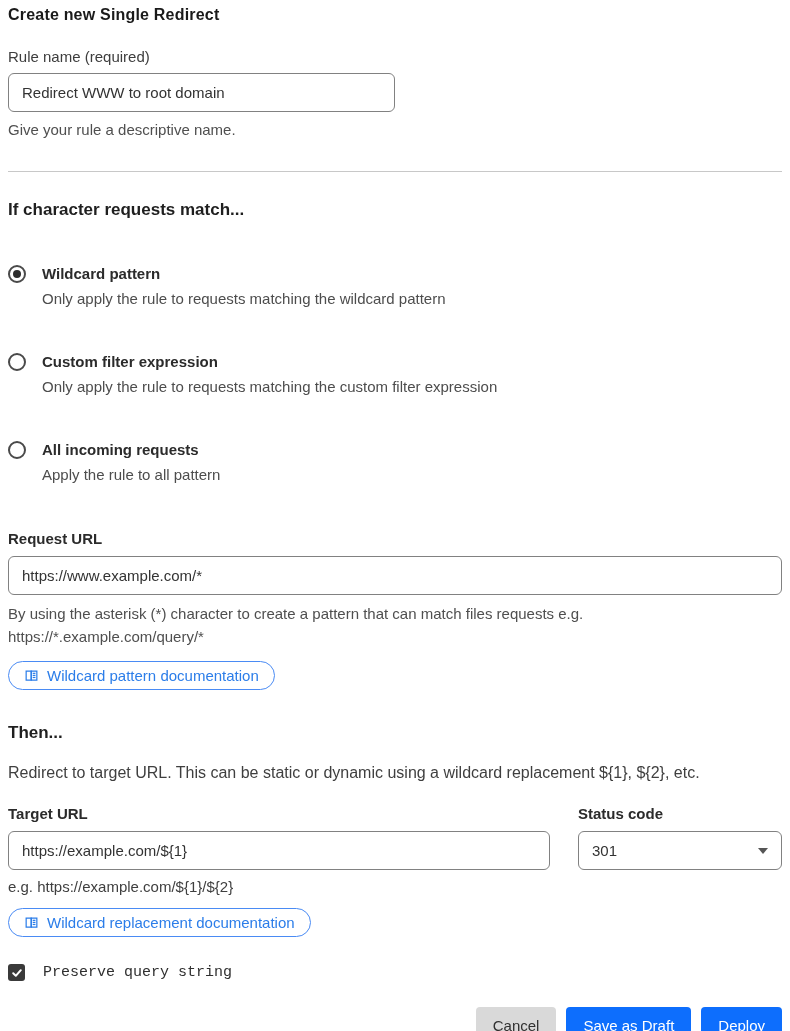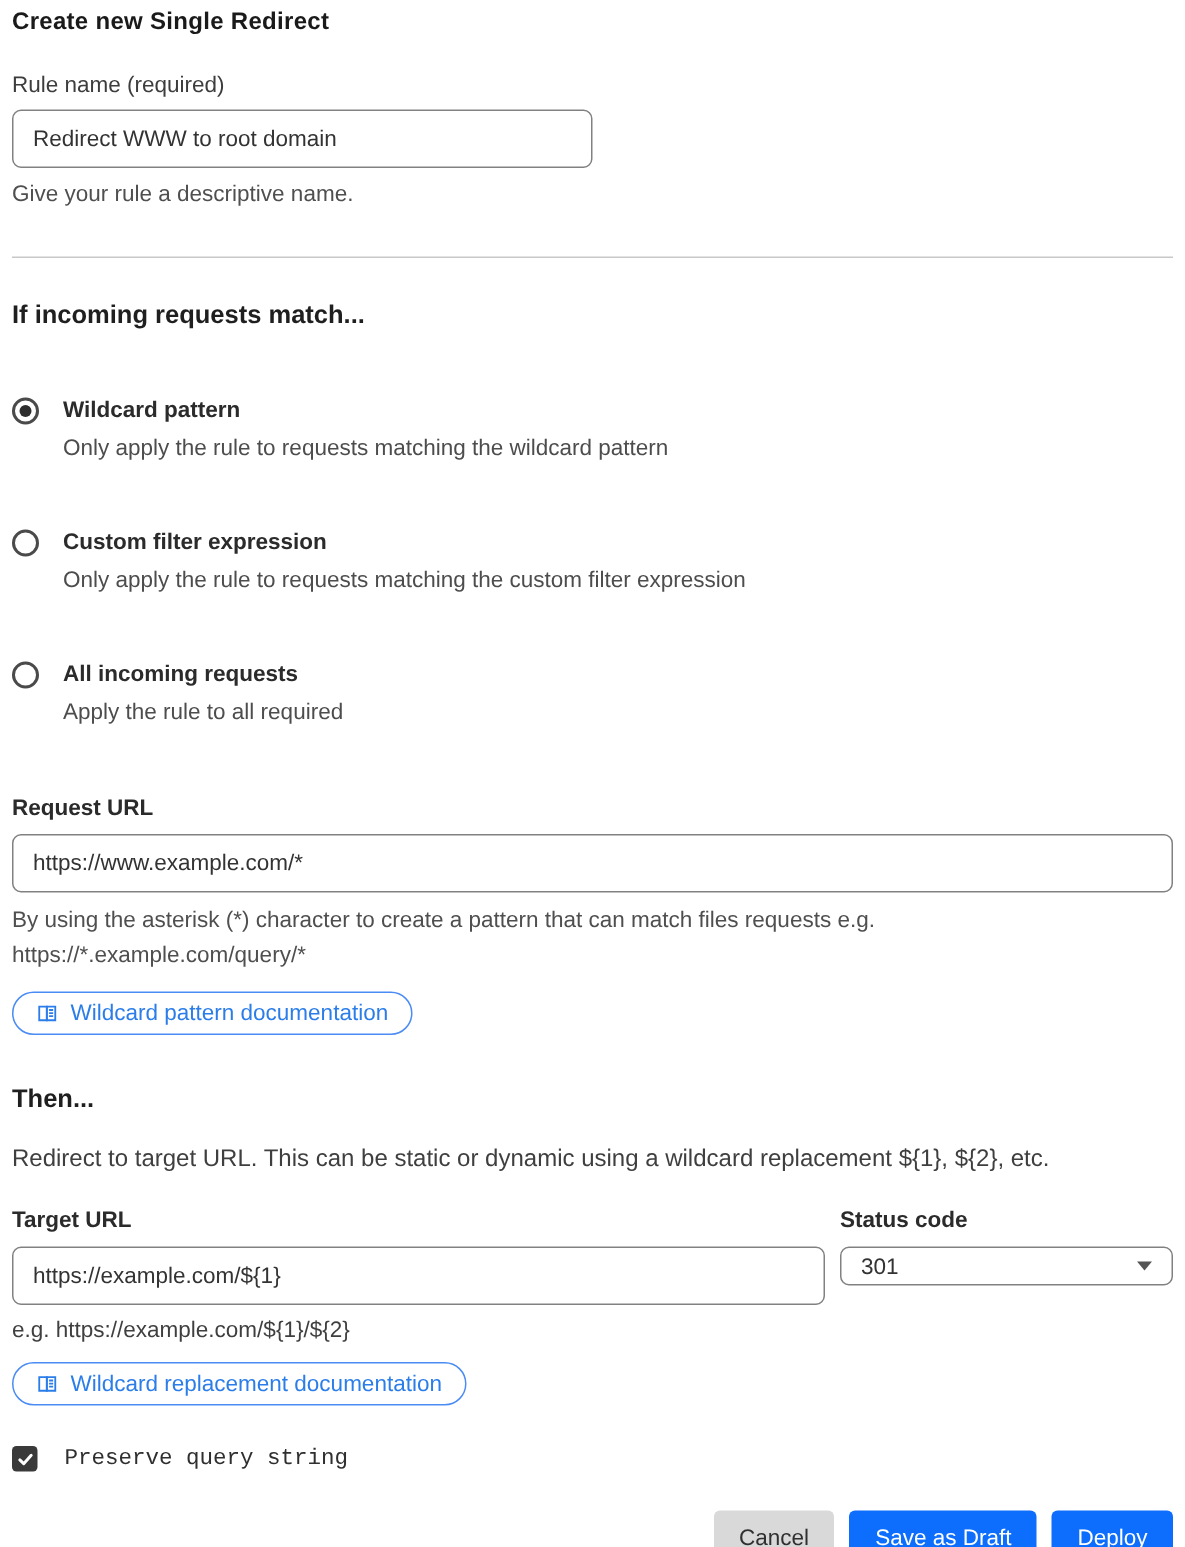--- a/index.html
+++ b/index.html
@@ -82,26 +82,26 @@
     font-family: "Liberation Sans", sans-serif;
     cursor: pointer;
     justify-content: space-between;
   }
   .doc-btn svg { display: block; }
 
   .then-heading { margin-top: 33px; }
   .then-desc { margin-top: 21px; font-size: 16px; color: #3f3f3f; }
 
   
-  .target-row { display: flex; margin-top: 23px; gap: 10px; }
+  .target-row { display: flex; margin-top: 23px; gap: 28px; }
   .target-col { width: 542px; }
   .status-col { flex: 1; }
   .select-box {
     margin-top: 9px;
-    height: 26px;
+    height: 39px;
     border: 1px solid #818181;
     border-radius: 6px;
     padding: 0 13px;
     display: flex;
     align-items: center;
     justify-content: space-between;
     font-size: 15px;
     color: #333;
     cursor: pointer;
     background: #fff;
@@ -146,21 +146,21 @@
 
 
 <h1 class="page-title">Create new Single Redirect</h1>
 
 <div class="field-label" style="margin-top:24px">Rule name (required)</div>
 <input class="text-input rule-name-input" type="text" value="Redirect WWW to root domain" style="">
 <div class="help-text" style="margin-top:6px">Give your rule a descriptive name.</div>
 
 <hr class="divider">
 
-<h2 class="section-heading" style="margin-top:28px">If incoming requests match...</h2>
+<h2 class="section-heading" style="margin-top:28px">If character requests match...</h2>
 
 <div class="radio-row">
   <span class="radio-circle checked"></span>
   <div class="radio-texts">
     <div class="radio-label">Wildcard pattern</div>
     <div class="radio-desc">Only apply the rule to requests matching the wildcard pattern</div>
   </div>
 </div>
 
 <div class="radio-row">
@@ -168,21 +168,21 @@
   <div class="radio-texts">
     <div class="radio-label">Custom filter expression</div>
     <div class="radio-desc">Only apply the rule to requests matching the custom filter expression</div>
   </div>
 </div>
 
 <div class="radio-row">
   <span class="radio-circle"></span>
   <div class="radio-texts">
     <div class="radio-label">All incoming requests</div>
-    <div class="radio-desc">Apply the rule to all required</div>
+    <div class="radio-desc">Apply the rule to all pattern</div>
   </div>
 </div>
 
 <div class="field-label bold request-url-label">Request URL</div>
 <input class="text-input full-input" type="text" value="https://www.example.com/*" style="">
 <div class="help-text pattern-help">By using the asterisk (*) character to create a pattern that can match files requests e.g.</div>
 <div class="help-text">https://*.example.com/query/*</div>
 
 <button class="doc-btn">
   <span>

